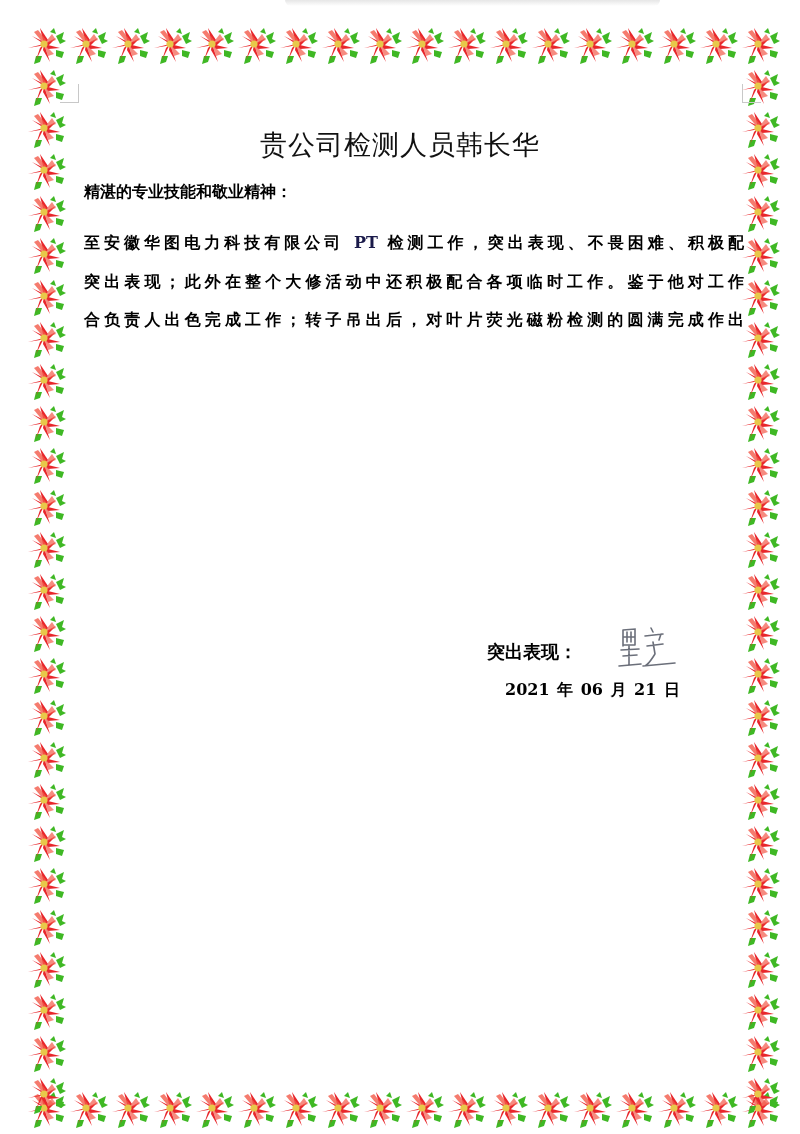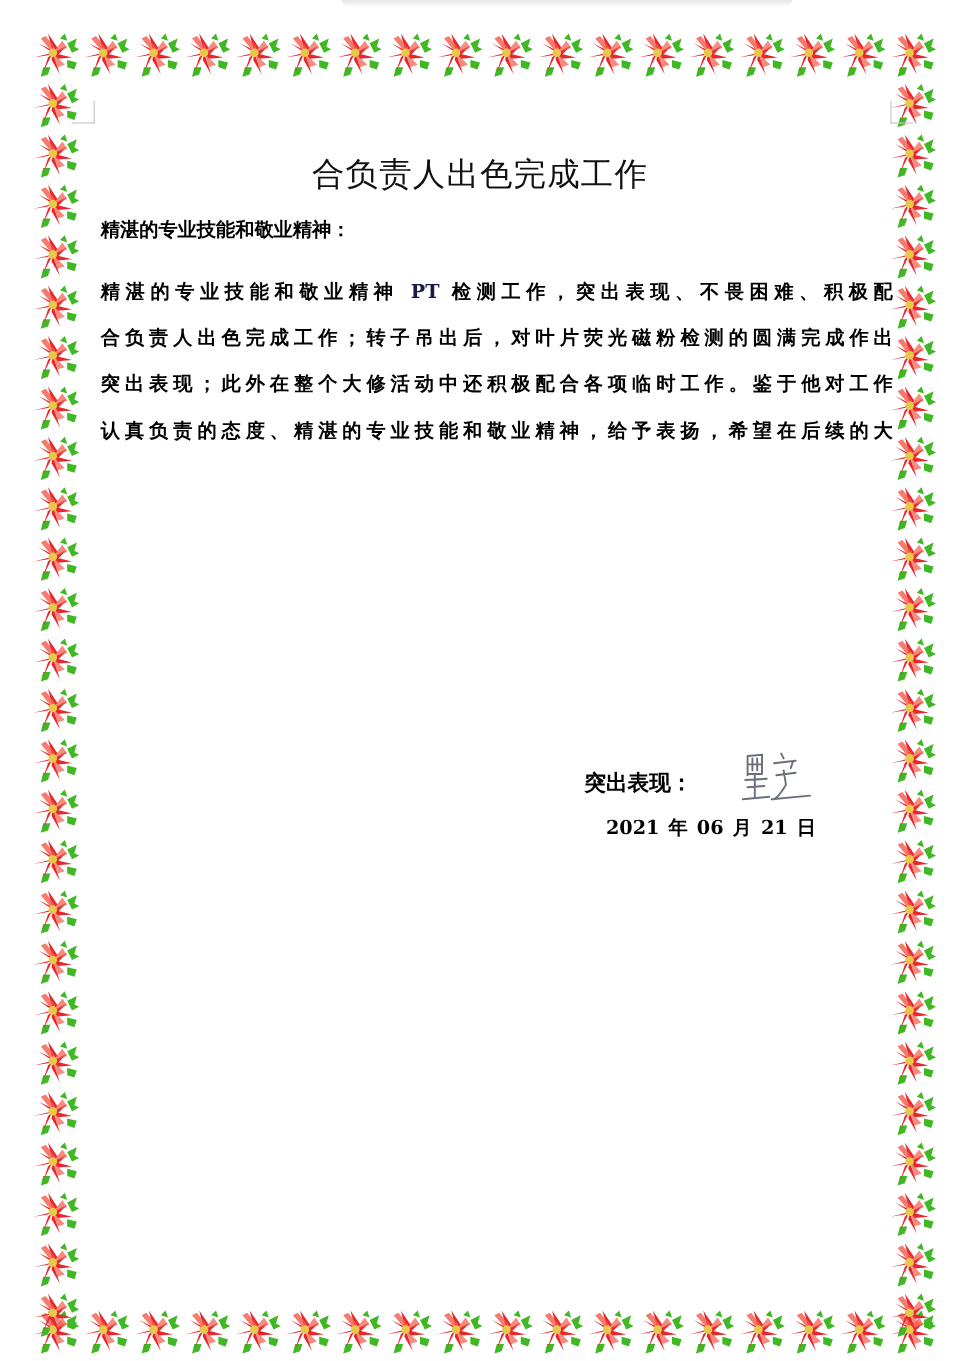--- a/index.html
+++ b/index.html
@@ -1766,29 +1766,28 @@
         <path d="M18 18 L26 8 L30 14 Z" fill="#f25a4a" opacity="0.7"></path>
         <path d="M18 18 L28 28 L22 30 Z" fill="#f25a4a" opacity="0.7"></path>
         <circle cx="18" cy="18" r="3.6" fill="#e8c84a"></circle>
       </g>
     </svg></div>
   </div>
 
 <div class="corner-mark corner-tl"></div>
 <div class="corner-mark corner-tr"></div>
 
-<div class="title">合负责人出色完成工作</div>
+<div class="title">贵公司检测人员韩长华</div>
 
 <div class="salutation">精湛的专业技能和敬业精神：</div>
 
 <div class="body-text">
-  <span class="body-line"><span>精湛的专业技能和敬业精神 </span><span class="latin">PT</span><span> 检测工作，突出表现、不畏困难、积极配</span></span>
+  <span class="body-line"><span>至安徽华图电力科技有限公司 </span><span class="latin">PT</span><span> 检测工作，突出表现、不畏困难、积极配</span></span>
+  <span class="body-line"><span>突出表现；此外在整个大修活动中还积极配合各项临时工作。鉴于他对工作</span></span>
   <span class="body-line"><span>合负责人出色完成工作；转子吊出后，对叶片荧光磁粉检测的圆满完成作出</span></span>
-  <span class="body-line"><span>突出表现；此外在整个大修活动中还积极配合各项临时工作。鉴于他对工作</span></span>
-  <span class="body-line"><span>认真负责的态度、精湛的专业技能和敬业精神，给予表扬，希望在后续的大</span></span>
 </div>
 
 <div class="signature-block">
   <span class="sign-label">突出表现：</span>
   <svg class="sign-glyph" viewBox="0 0 62 46">
     <g fill="none" stroke="#6b6f7a" stroke-width="1.6" stroke-linecap="round">
       <path d="M8 6 L8 22 M8 6 L20 5 L20 21 M8 13 L20 13 M8 21 L20 21"></path>
       <path d="M12 8 L12 18 M16 8 L16 18"></path>
       <path d="M6 26 L24 25 M14 22 L14 40 M8 32 L22 31 M4 42 L26 40"></path>
       <path d="M36 4 L38 8 M30 12 L48 10 M46 10 L44 16 M38 18 L40 30 M32 22 L48 20 M40 30 C36 36 34 40 30 42 M28 42 L60 39"></path>

